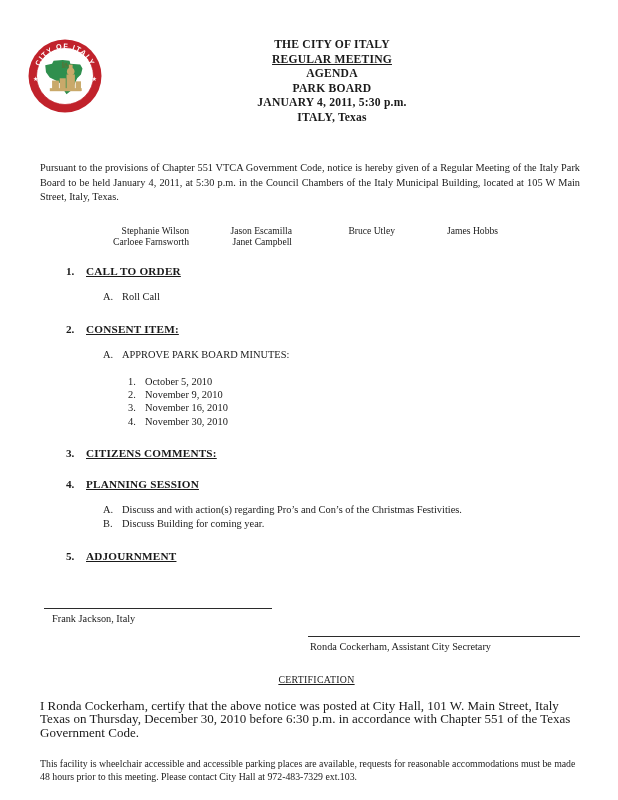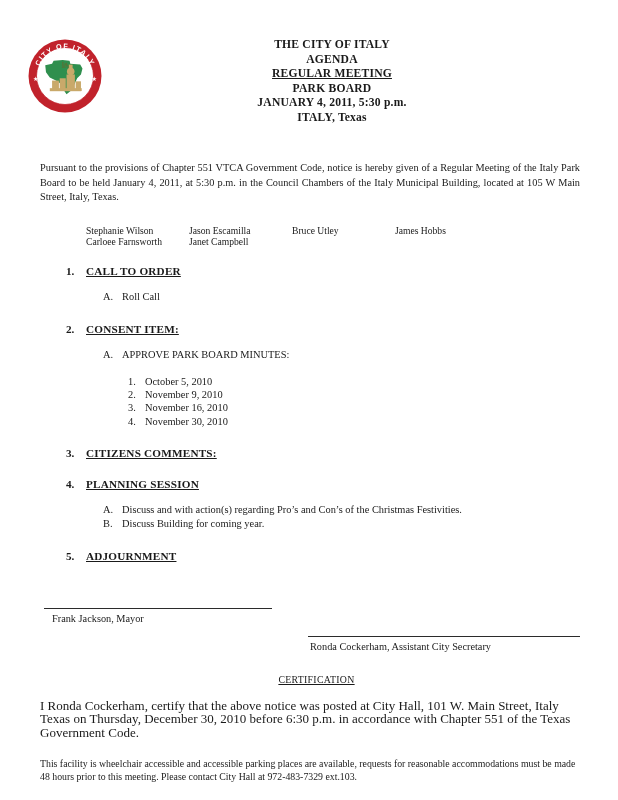--- a/index.html
+++ b/index.html
@@ -64,20 +64,21 @@
 
   
   .members {
     margin: 20px 0 0 86px;
     font-size: 9.6px;
     line-height: 11.6px;
     width: 430px;
   }
   .members-row {
     display: flex;
+    text-align: right;
   }
   .members-row .mcol {
     width: 103px;
     white-space: nowrap;
   }
 
   
   .agenda {
     margin: 17px 0 0 0;
   }
@@ -224,22 +225,22 @@
           <textPath href="#arcBot" startOffset="50%" text-anchor="middle">THE BIGGEST LITTLE TOWN IN TEXAS</textPath>
         </text>
 
         <text x="11.5" y="56" font-size="8" fill="#ffffff" text-anchor="middle">★</text>
         <text x="88.5" y="56" font-size="8" fill="#ffffff" text-anchor="middle">★</text>
       </svg>
     </div>
 
     <div class="header-titles">
       <div class="hline">THE CITY OF ITALY</div>
+      <div class="hline underline">REGULAR MEETING</div>
       <div class="hline">AGENDA</div>
-      <div class="hline underline">REGULAR MEETING</div>
       <div class="hline">PARK BOARD</div>
       <div class="hline">JANUARY 4, 2011, 5:30 p.m.</div>
       <div class="hline mixed">ITALY, Texas</div>
     </div>
   </div>
 
   <div class="intro">Pursuant to the provisions of Chapter 551 VTCA Government Code, notice is hereby given of a Regular Meeting of the Italy Park Board to be held January 4, 2011, at 5:30 p.m. in the Council Chambers of the Italy Municipal Building, located at 105 W Main Street, Italy, Texas.</div>
 
   <div class="members">
     <div class="members-row">
@@ -318,21 +319,21 @@
 
     <div class="item">
       <div class="num">5.</div>
       <div class="heading">ADJOURNMENT</div>
     </div>
   </div>
 
   <div class="sigblock">
     <div class="sig sig-mayor">
       <div class="rule"></div>
-      <div class="name">Frank Jackson, Mayor</div>
+      <div class="name">Frank Jackson, Italy</div>
     </div>
 
 
     <div class="sig sig-secretary">
       <div class="rule"></div>
       <div class="name">Ronda Cockerham, Assistant City Secretary</div>
     </div>
   </div>
 
   <div class="cert-title">CERTIFICATION</div>

